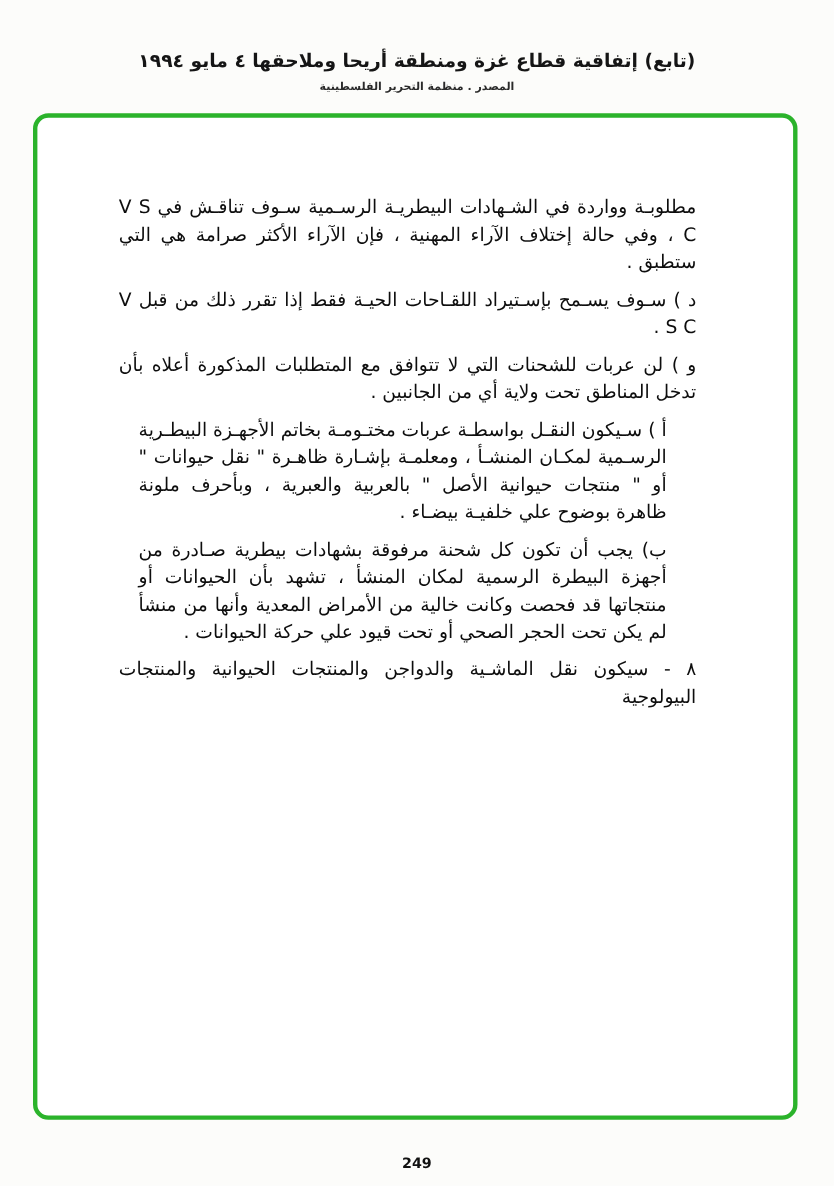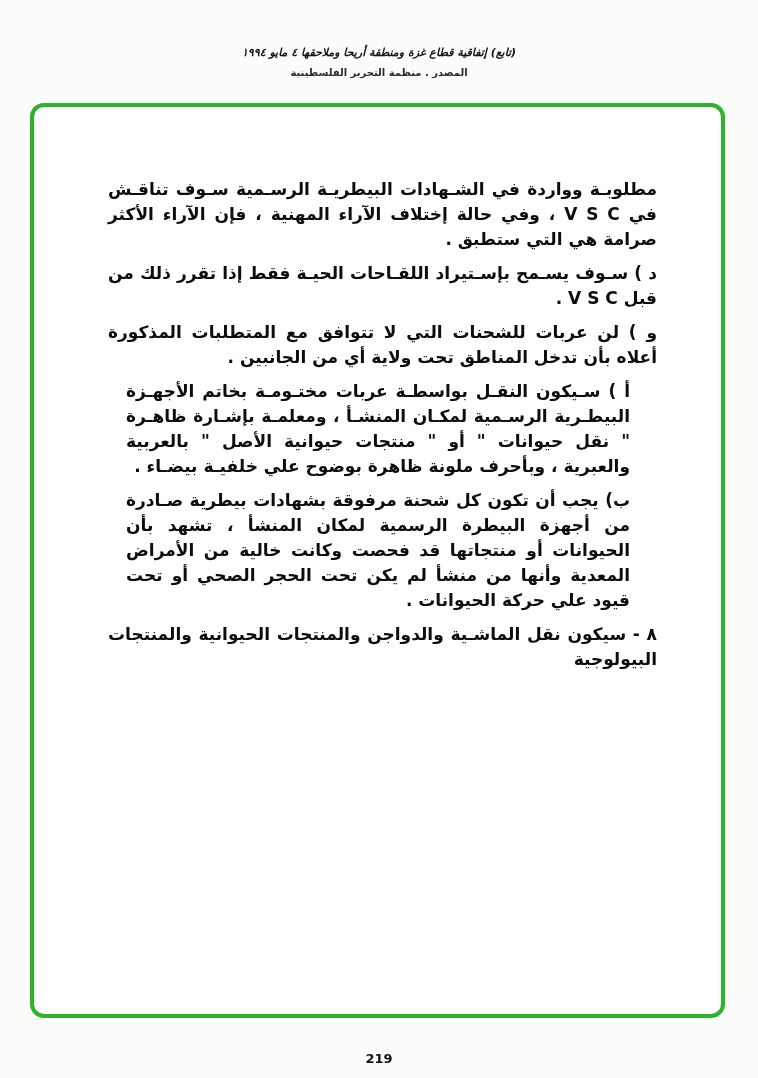--- a/index.html
+++ b/index.html
@@ -17,48 +17,47 @@
   }
   .page-header {
     position: absolute;
     top: 46px;
     left: 0;
     width: 100%;
     text-align: center;
     direction: rtl;
   }
   .page-title {
-    font-size: 11px;
+    font-size: 17px;
     font-weight: bold;
     letter-spacing: 0.3px;
     color: #151515;
-    font-style: italic;
   }
   .page-source {
     font-size: 10px;
     font-weight: bold;
     margin-top: 8px;
     color: #2a2a2a;
   }
   .doc-box {
     position: absolute;
     left: 30px;
     top: 103px;
     width: 695px;
     height: 915px;
     background: #ffffff;
     border: 4px solid #2bb32b;
     border-radius: 14px;
     box-sizing: border-box;
   }
   .doc-content {
     direction: rtl;
-    padding: 70px 64px 0 74px;
+    padding: 70px 88px 0 74px;
     font-size: 17px;
-    font-weight: bold;
+    font-weight: normal;
     line-height: 25px;
     text-align: justify;
     color: #0d0d0d;
   }
   .para {
     margin: 0 0 9px 0;
   }
   .para.sub {
     margin-right: 27px;
     margin-left: 18px;
@@ -103,13 +102,13 @@
 
     <p class="para sub"><span class="marker">ب)</span>
 <span>يجب أن تكون كل شحنة مرفوقة بشهادات بيطرية صـادرة من أجهزة البيطرة الرسمية لمكان المنشأ ،  تشهد بأن الحيوانات أو منتجاتها قد فحصت وكانت خالية من الأمراض المعدية وأنها من منشأ لم يكن تحت الحجر الصحي أو تحت قيود علي حركة الحيوانات .</span></p>
 
     <p class="para"><span class="marker">٨ -</span>
 <span>سيكون نقل الماشـية والدواجن والمنتجات الحيوانية والمنتجات البيولوجية</span></p>
 
   </div>
 </div>
 
-<div class="page-number">219</div>
+<div class="page-number">249</div>
 
 </body></html>

